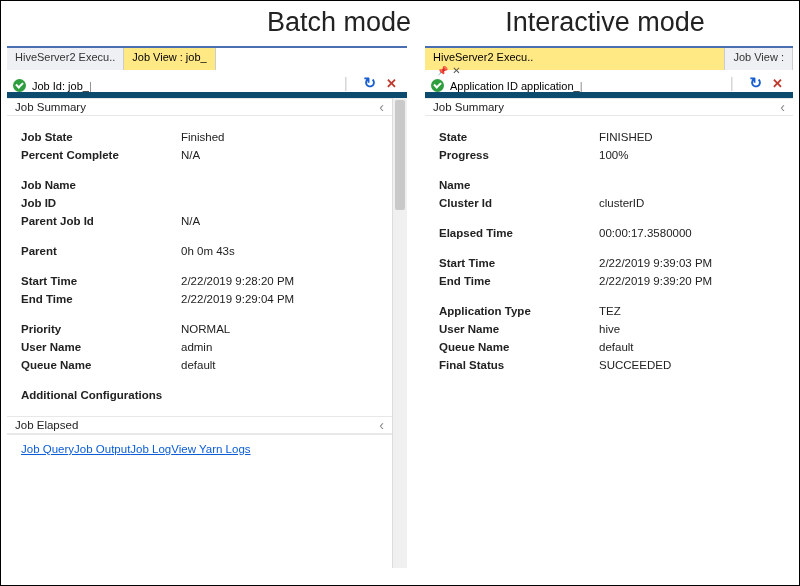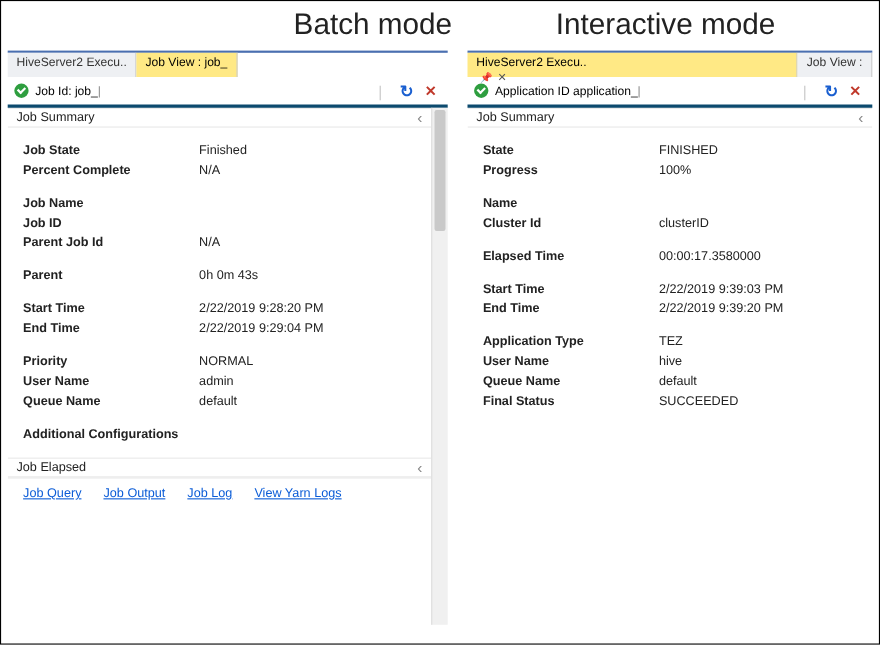--- a/index.html
+++ b/index.html
@@ -40,25 +40,25 @@
     white-space: nowrap;
   }
   .tab.inactive { background: #eef0f3; color: #333; }
   .tab.active   { background: #ffe985; color: #000; }
   .tab-controls { margin-left: auto; padding: 2px 4px 0 4px; color:#555; font-size:10px; display:flex; gap:4px; align-items:center;}
   .pin::before { content:"📌"; font-size:9px;}
   .xbtn { cursor:pointer; }
 
   .toolbar {
     display: flex;
-    align-items: center;
+    align-items: flex-end;
     height: 28px;
     padding: 0 6px;
     font-size: 11px;
-    border-bottom: 3px solid #0c4a6e;
+    border-bottom: 6px solid #0c4a6e;
   }
   .check-ico {
     width: 13px; height: 13px; border-radius: 50%;
     background: #2e9e3f; margin-right: 6px;
     position: relative;
   }
   .check-ico::after {
     content: ""; position: absolute; left: 3px; top: 2.5px;
     width: 5px; height: 3px;
     border-left: 2px solid #fff; border-bottom: 2px solid #fff;
@@ -86,21 +86,21 @@
 
   .kv { display:flex; padding: 3px 0 3px 14px; }
   .kv .k { width: 160px; font-weight: 700; }
   .kv .v { flex:1; }
   .gap { height: 12px; }
 
   .links {
     padding: 8px 14px;
     font-size: 11.5px;
     border-top:1px solid #e8e8e8;
-    display:flex; gap: 20px;
+    display:flex; gap: 0;
   }
   .links a { color: #0b5cd7; text-decoration: underline; cursor:pointer; }
 
   .cursor-caret { color:#888; }
 </style>
 </head>
 <body>
 
 <div class="titles">
   <div class="title left">Batch mode</div>

